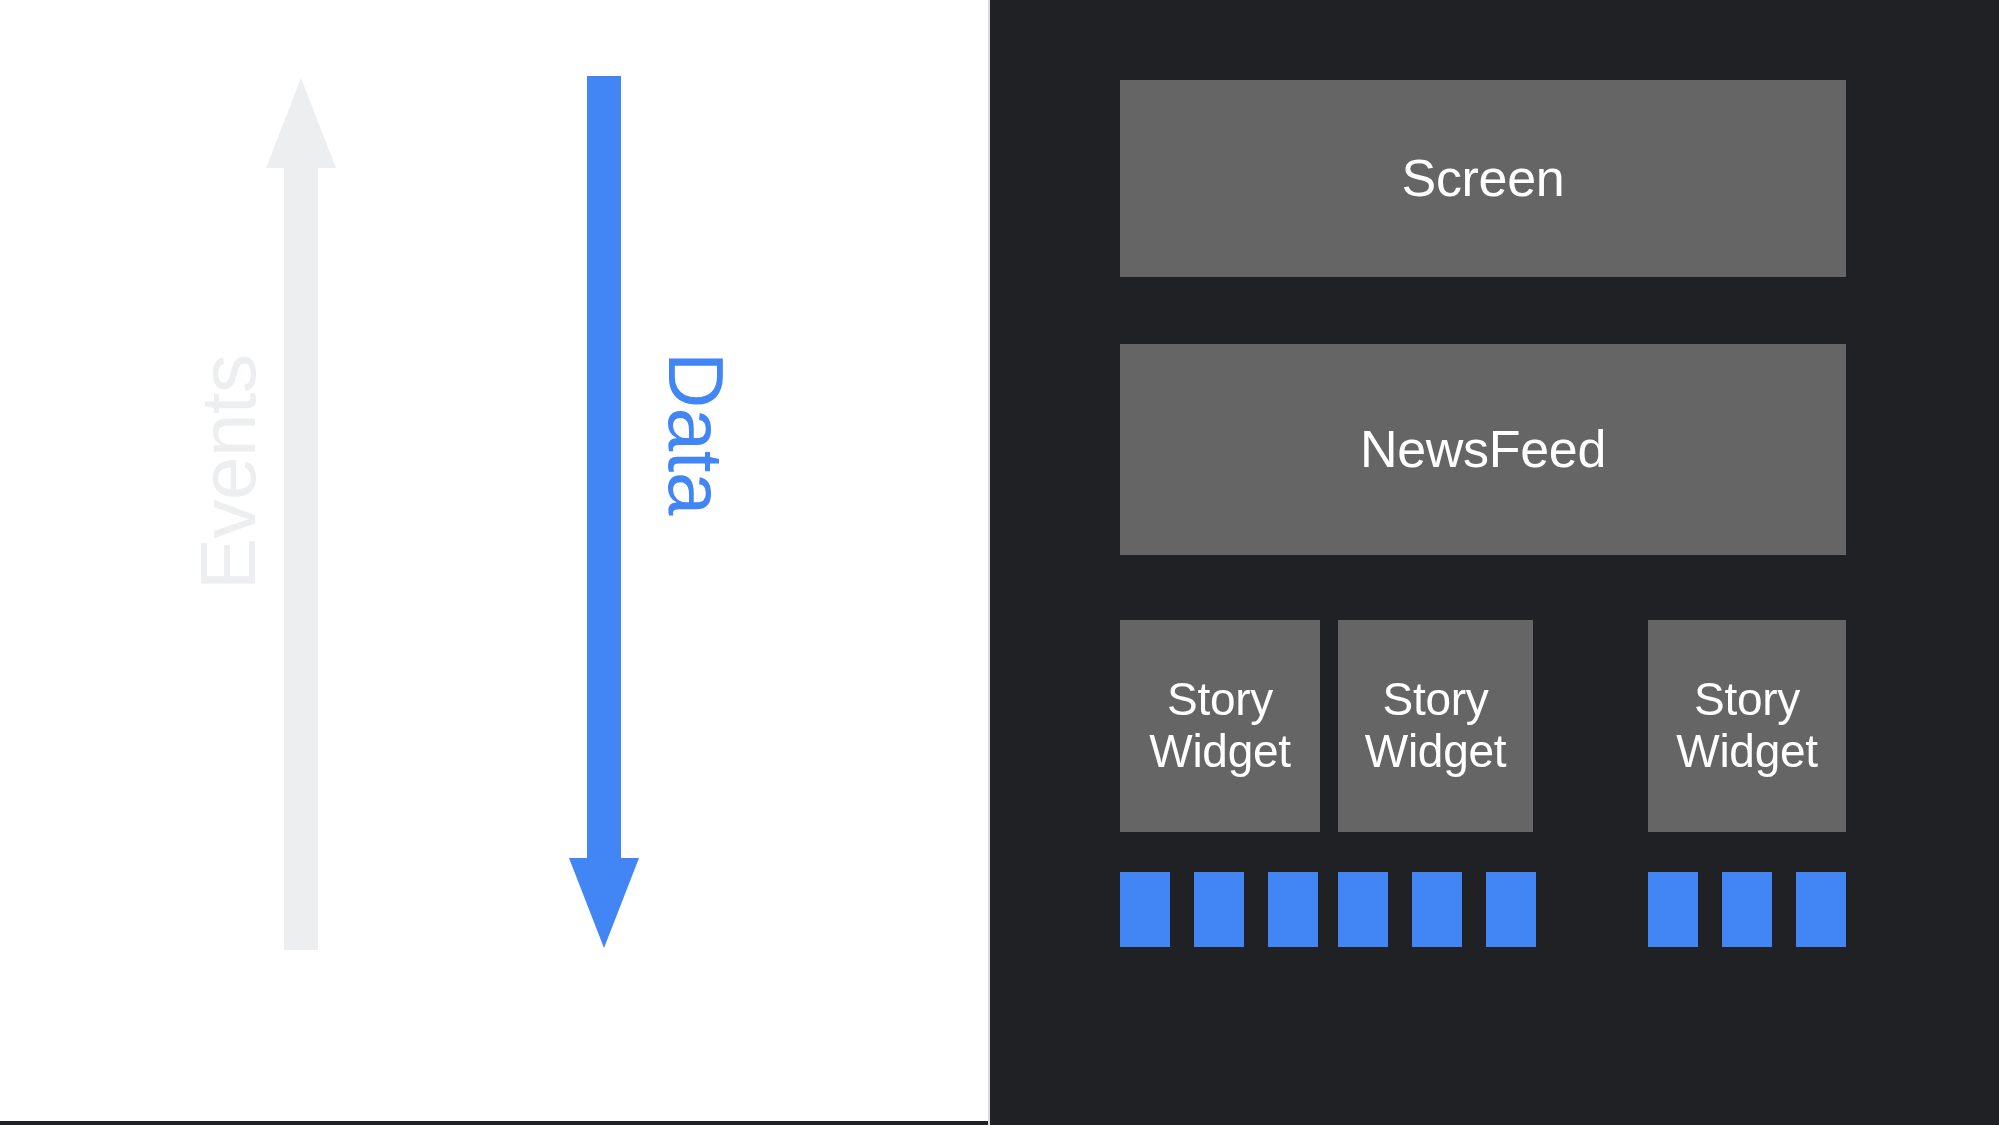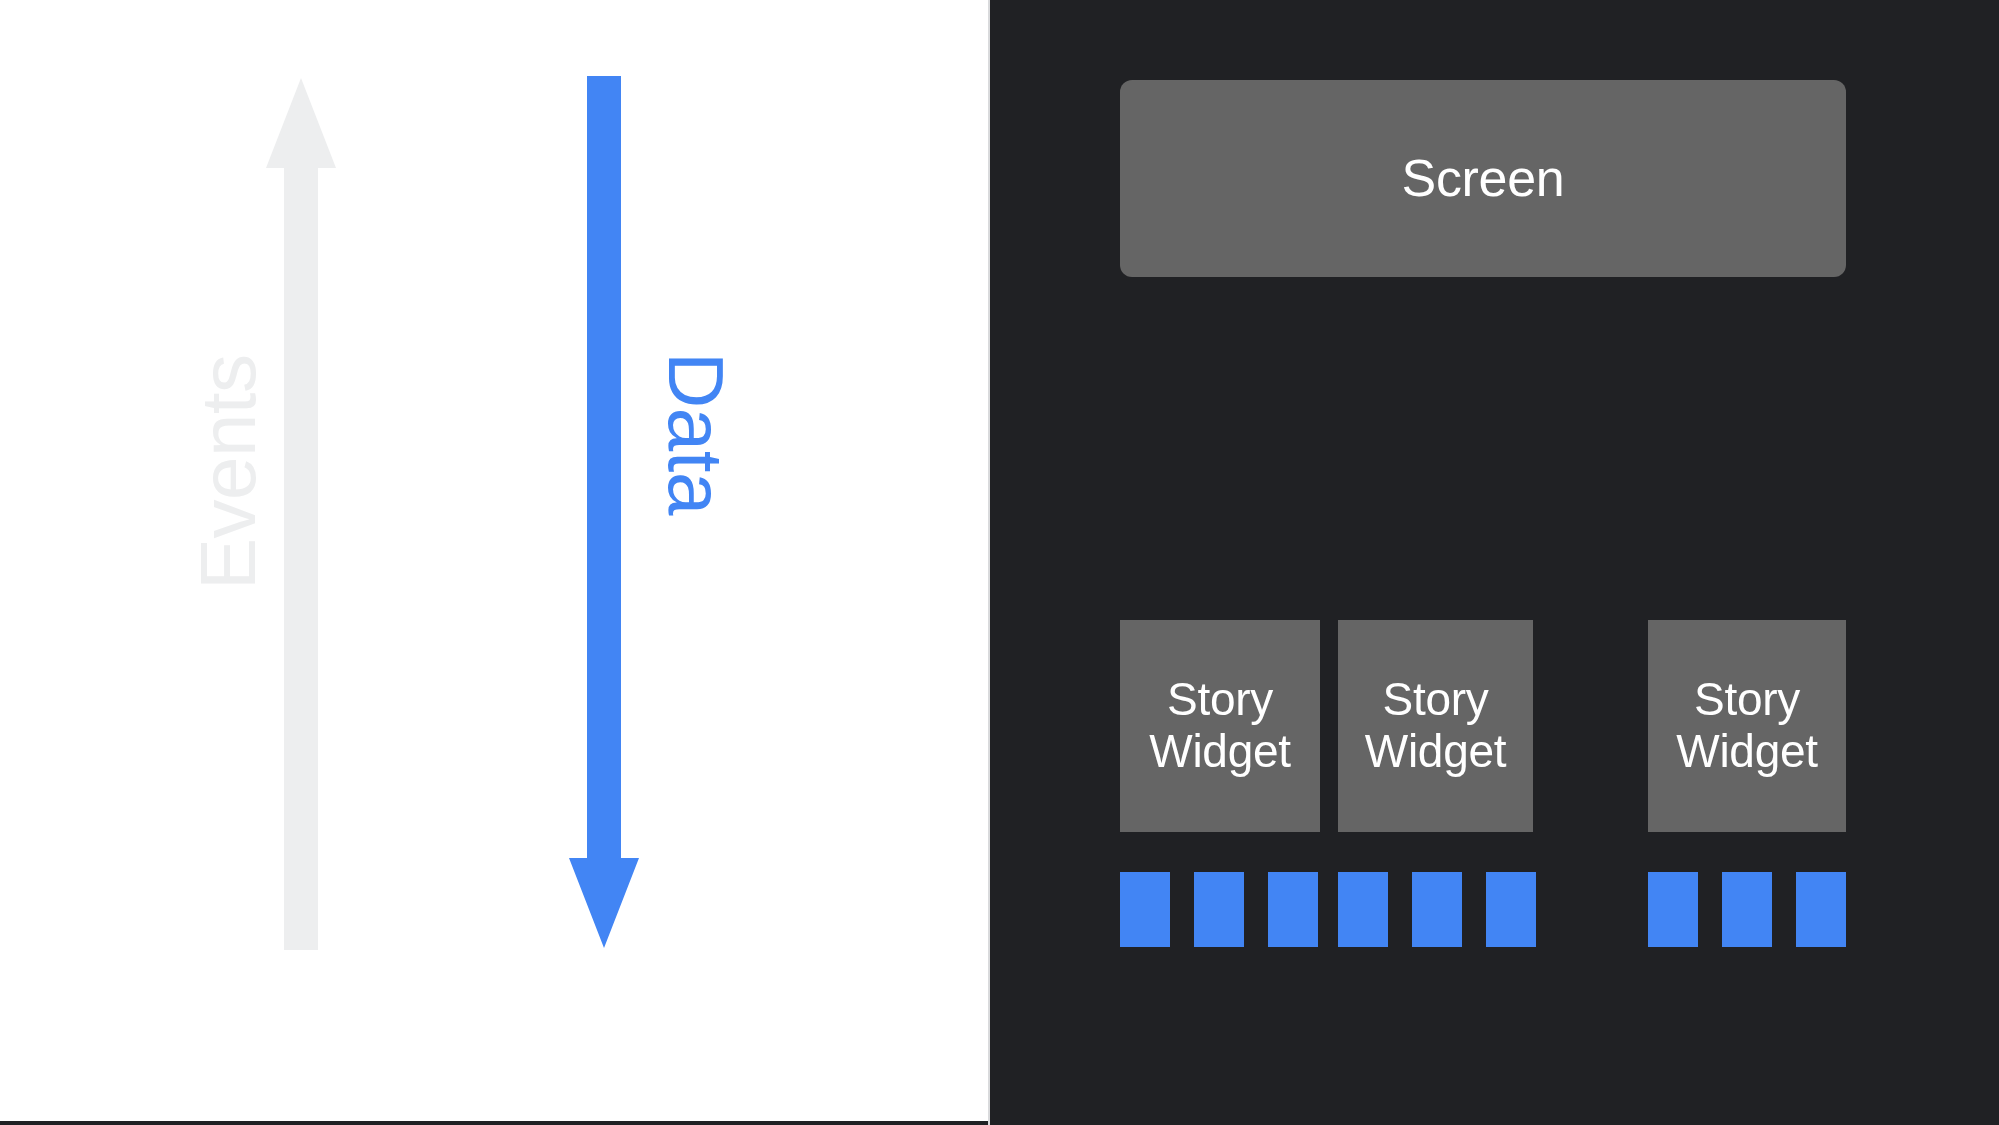--- a/index.html
+++ b/index.html
@@ -118,21 +118,20 @@
     font-weight: 400;
     letter-spacing: -0.3px;
   }
 
   .screen-box {
     left: 130px;
     top: 80px;
     width: 726px;
     height: 197px;
     font-size: 52px;
-    border-radius: 12px;
   }
   .newsfeed-box {
     left: 130px;
     top: 344px;
     width: 726px;
     height: 211px;
     font-size: 52px;
   }
 
   .widget-box {
@@ -184,20 +183,23 @@
 
     <div class="left-bottom-rule"></div>
   </div>
 
   <div class="right-panel">
 
     <div class="node-box screen-box">
       <span>Screen</span>
     </div>
 
+    <div class="node-box newsfeed-box">
+      <span>NewsFeed</span>
+    </div>
 
     <div class="node-box widget-box w0">
       <span><span>Story</span><br><span>Widget</span></span>
     </div>
 
     <div class="node-box widget-box w1">
       <span><span>Story</span><br><span>Widget</span></span>
     </div>
 
     <div class="node-box widget-box w2">

